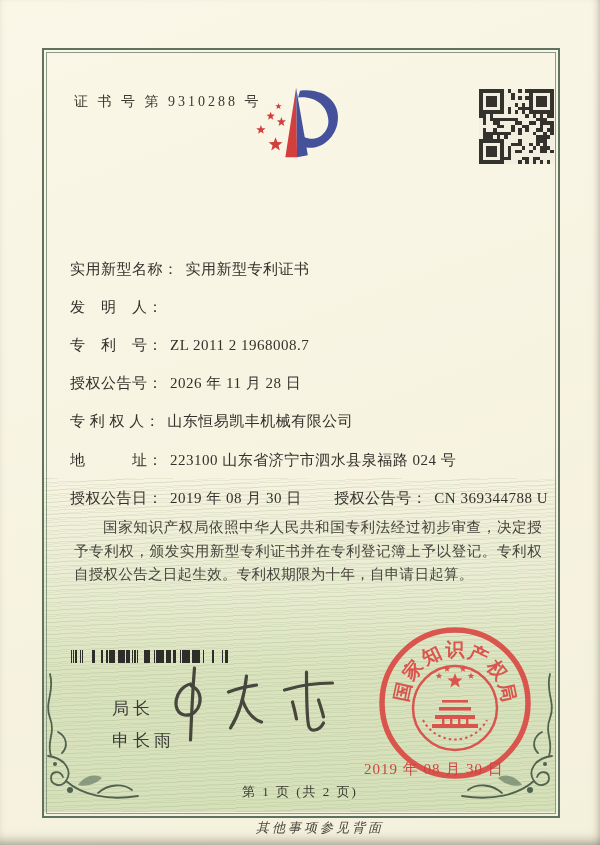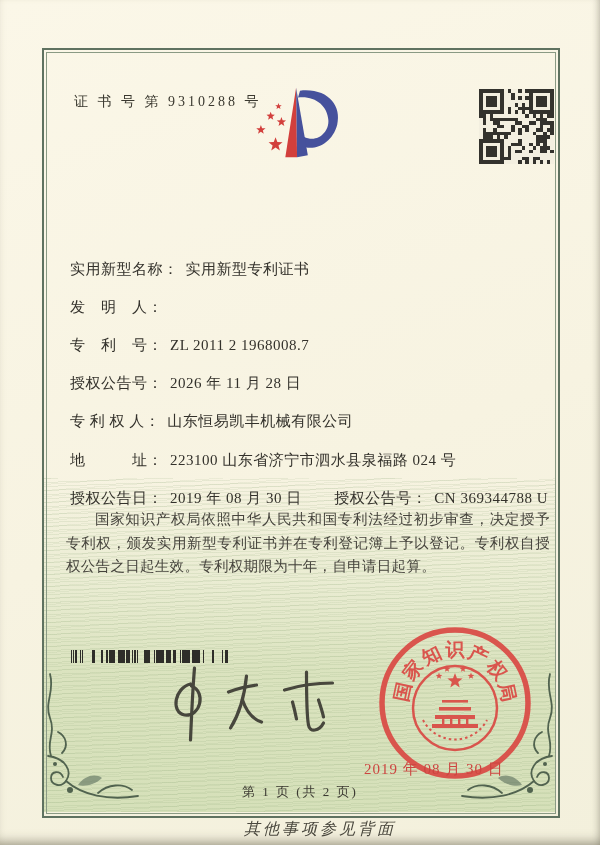--- a/index.html
+++ b/index.html
@@ -19,31 +19,31 @@
   .qr{position:absolute;left:479px;top:89px;width:75px;height:75px;}
   .title{position:absolute;left:0;right:0;top:183px;text-align:center;font-size:34px;font-weight:bold;
     letter-spacing:11px;color:#262420;}
   .fields{position:absolute;left:70px;right:52px;top:250px;}
   .f-row{display:flex;height:38.2px;align-items:center;font-size:15px;color:#33312b;letter-spacing:.5px;}
   .f-label{white-space:pre;}
   .f-value{margin-left:7px;white-space:pre;}
   .gap{width:52px;}
   .paras{position:absolute;left:62px;right:46px;top:504px;font-size:14.5px;line-height:23.6px;
     color:#45433c;text-align:justify;letter-spacing:.3px;}
-  .paras p{margin:4px;text-indent:2em;}
+  .paras p{margin:12px;text-indent:2em;}
   .barcode{position:absolute;left:70px;top:650px;width:158px;height:13px;display:flex;align-items:stretch;}
   .barcode div{height:100%;}
   .signer{position:absolute;left:112px;top:693px;font-family:"Liberation Sans","DejaVu Sans",sans-serif;
     font-size:17px;letter-spacing:4px;color:#3a3a36;line-height:32px;}
   .signature{position:absolute;left:158px;top:660px;width:190px;height:100px;}
   .seal{position:absolute;left:372px;top:620px;width:166px;height:166px;opacity:.93;}
   .seal-date{position:absolute;left:364px;top:760px;font-size:15px;letter-spacing:1px;color:#cc4540;white-space:pre;}
   .page-info{position:absolute;left:0;right:0;top:783px;text-align:center;font-size:13px;
     letter-spacing:2px;color:#3c3a32;}
-  .back-note{position:absolute;left:0;right:0;top:819px;text-align:center;font-size:16px;
+  .back-note{position:absolute;left:0;right:0;top:819px;text-align:center;font-size:13px;
     letter-spacing:3px;color:#4a483e;font-style:italic;padding-left:40px;}
   .flourish{position:absolute;width:112px;height:140px;}
   .flourish.bl{left:38px;top:672px;}
   .flourish.br{left:450px;top:672px;transform:scaleX(-1);}
 </style>
 </head>
 <body>
 
 <div class="page">
 
@@ -414,20 +414,24 @@
       <div style="width: 1px; background: rgb(46, 45, 41);"></div>
       <div style="width: 2px; background: transparent;"></div>
       <div style="width: 2px; background: transparent;"></div>
       <div style="width: 3px; background: transparent;"></div>
       <div style="width: 1px; background: transparent;"></div>
       <div style="width: 1px; background: rgb(46, 45, 41);"></div>
       <div style="width: 2px; background: transparent;"></div>
       <div style="width: 3px; background: rgb(46, 45, 41);"></div>
     </div>
 
+  <div class="signer">
+    <div>局长</div>
+    <div>申长雨</div>
+  </div>
 
   <svg class="signature" viewBox="0 0 185 100">
     <g fill="none" stroke="#34322c" stroke-width="3.2" stroke-linecap="round" stroke-linejoin="round" opacity=".88">
       <path d="M30,24 C14,28 10,52 24,55 C40,57 46,32 31,26"></path>
       <path d="M34,8 C32,32 31,56 30,80"></path>
       <path d="M86,16 C84,36 80,52 70,68"></path>
       <path d="M68,32 C78,28 88,26 96,25"></path>
       <path d="M82,40 C86,52 92,59 101,62"></path>
       <path d="M124,30 C140,25 156,23 172,23"></path>
       <path d="M146,12 C146,34 146,55 148,65 C149,73 159,71 163,63"></path>

